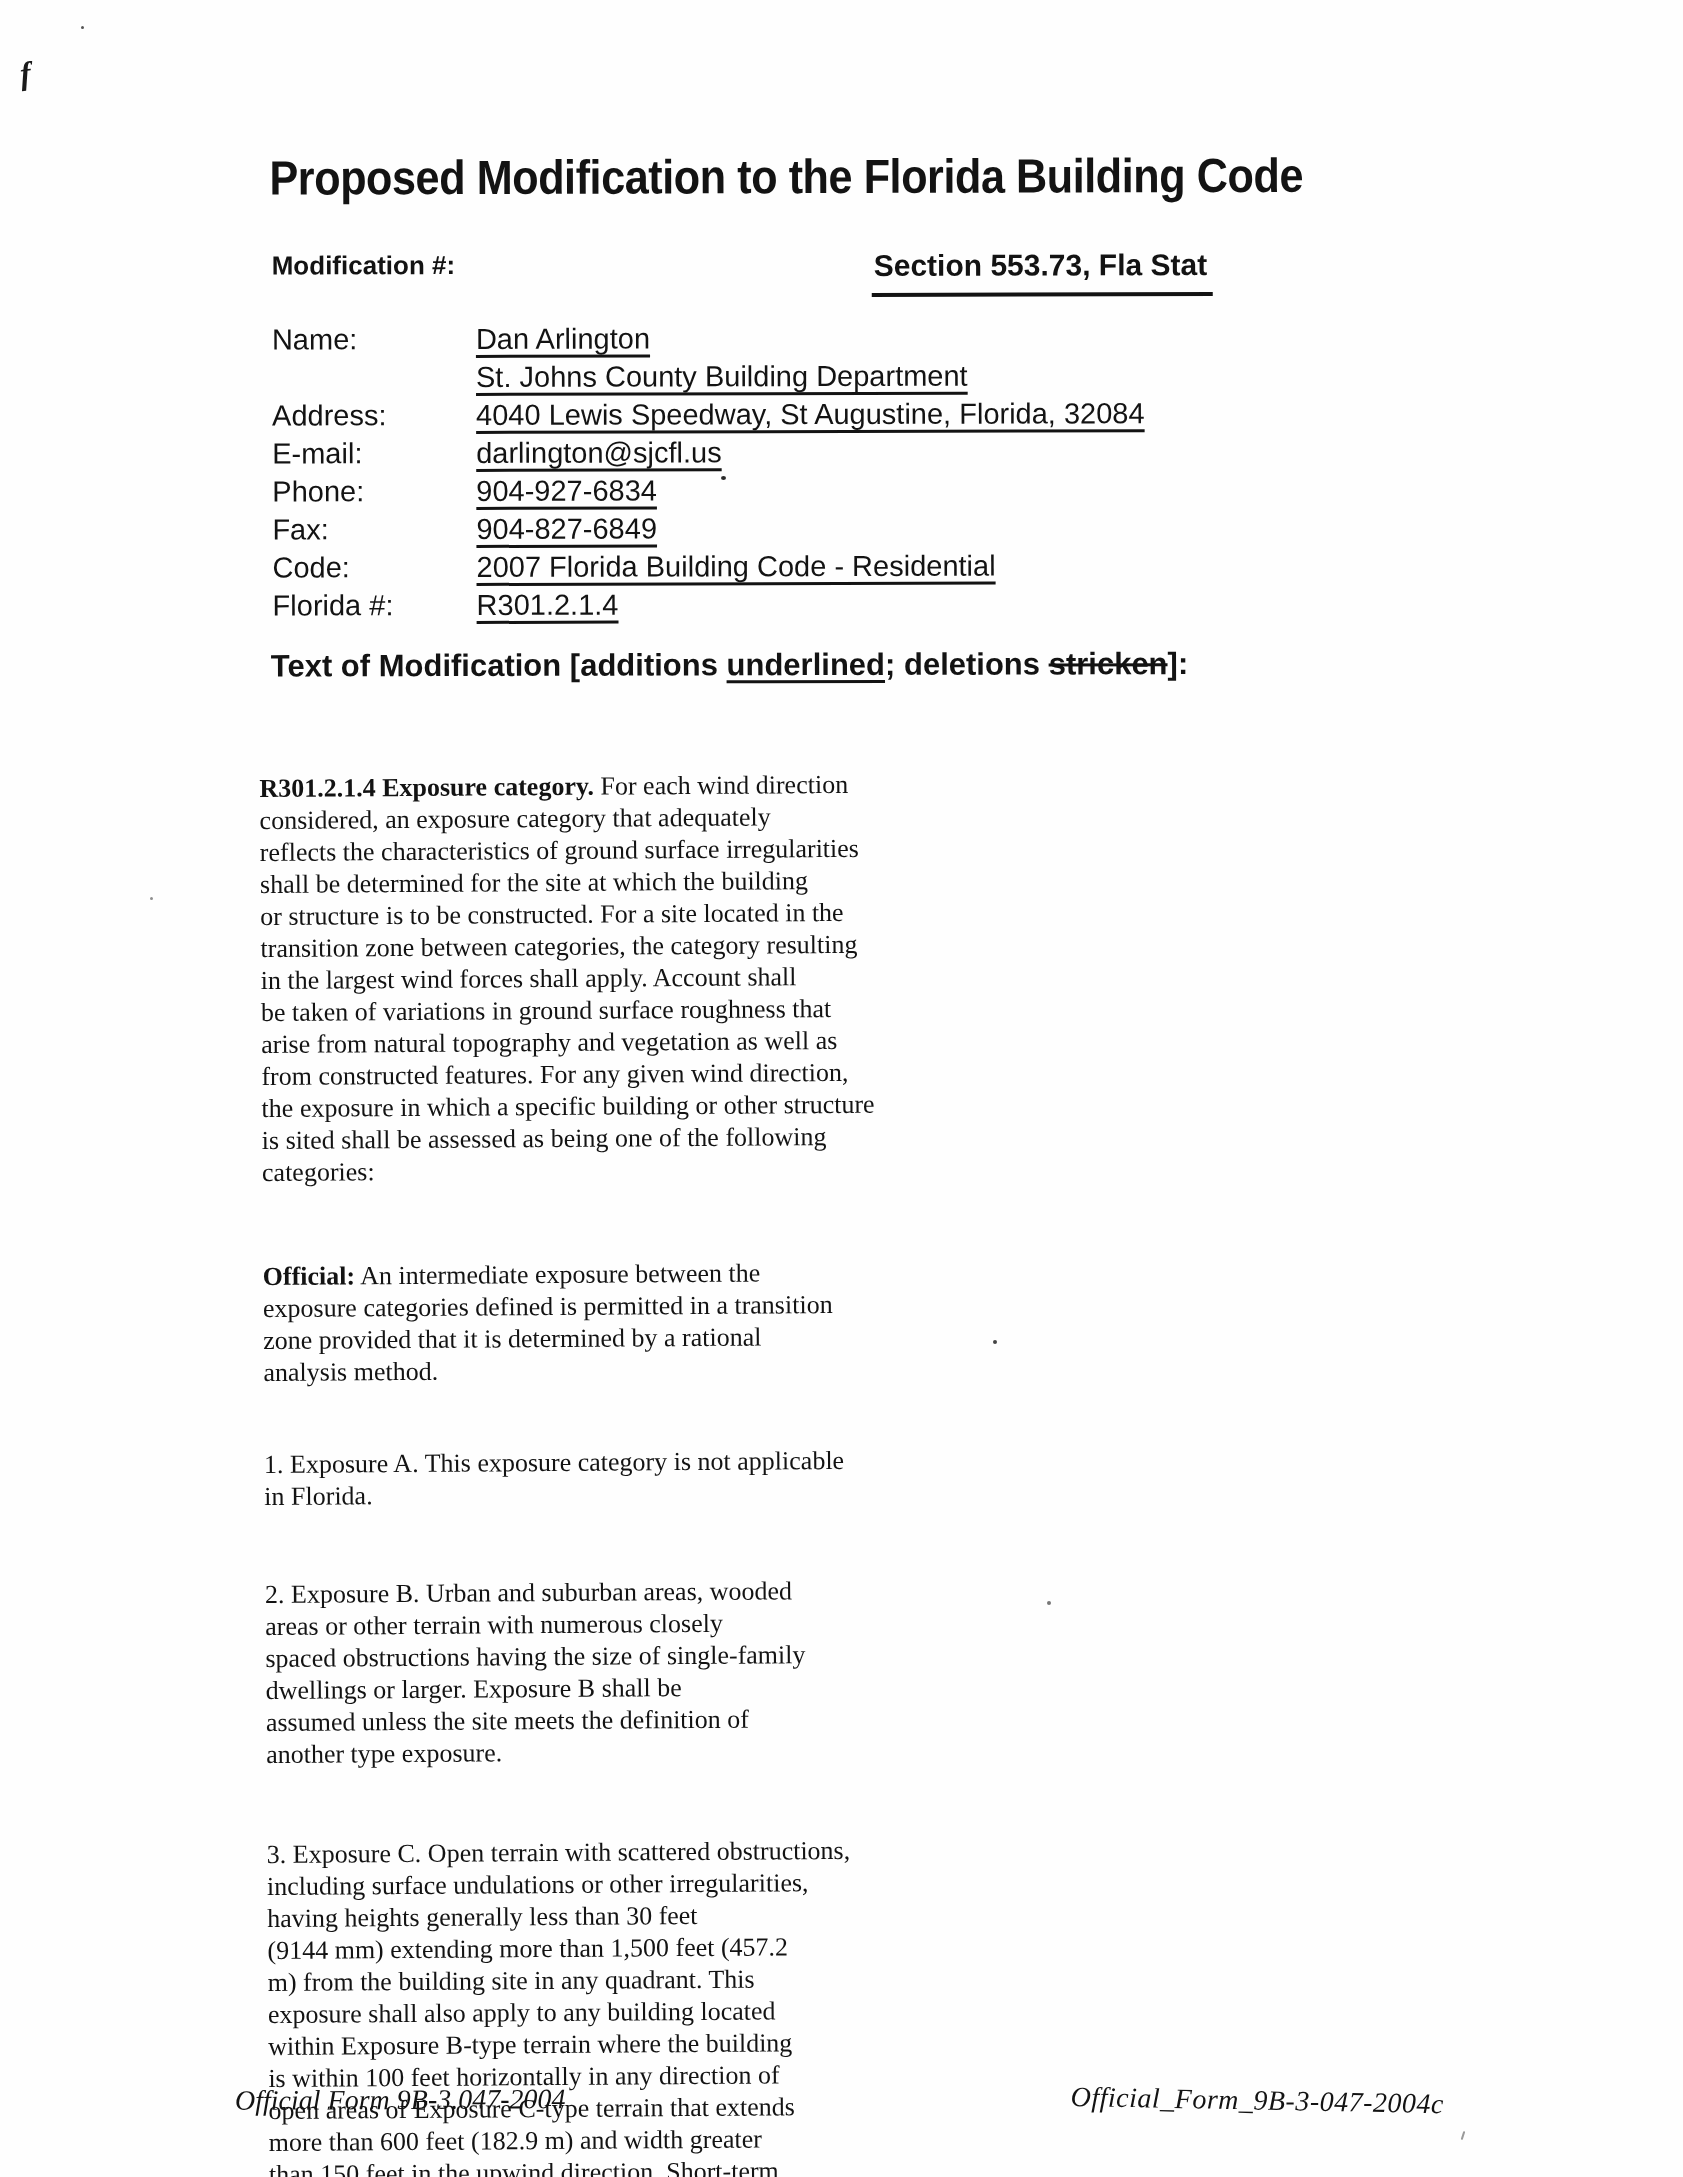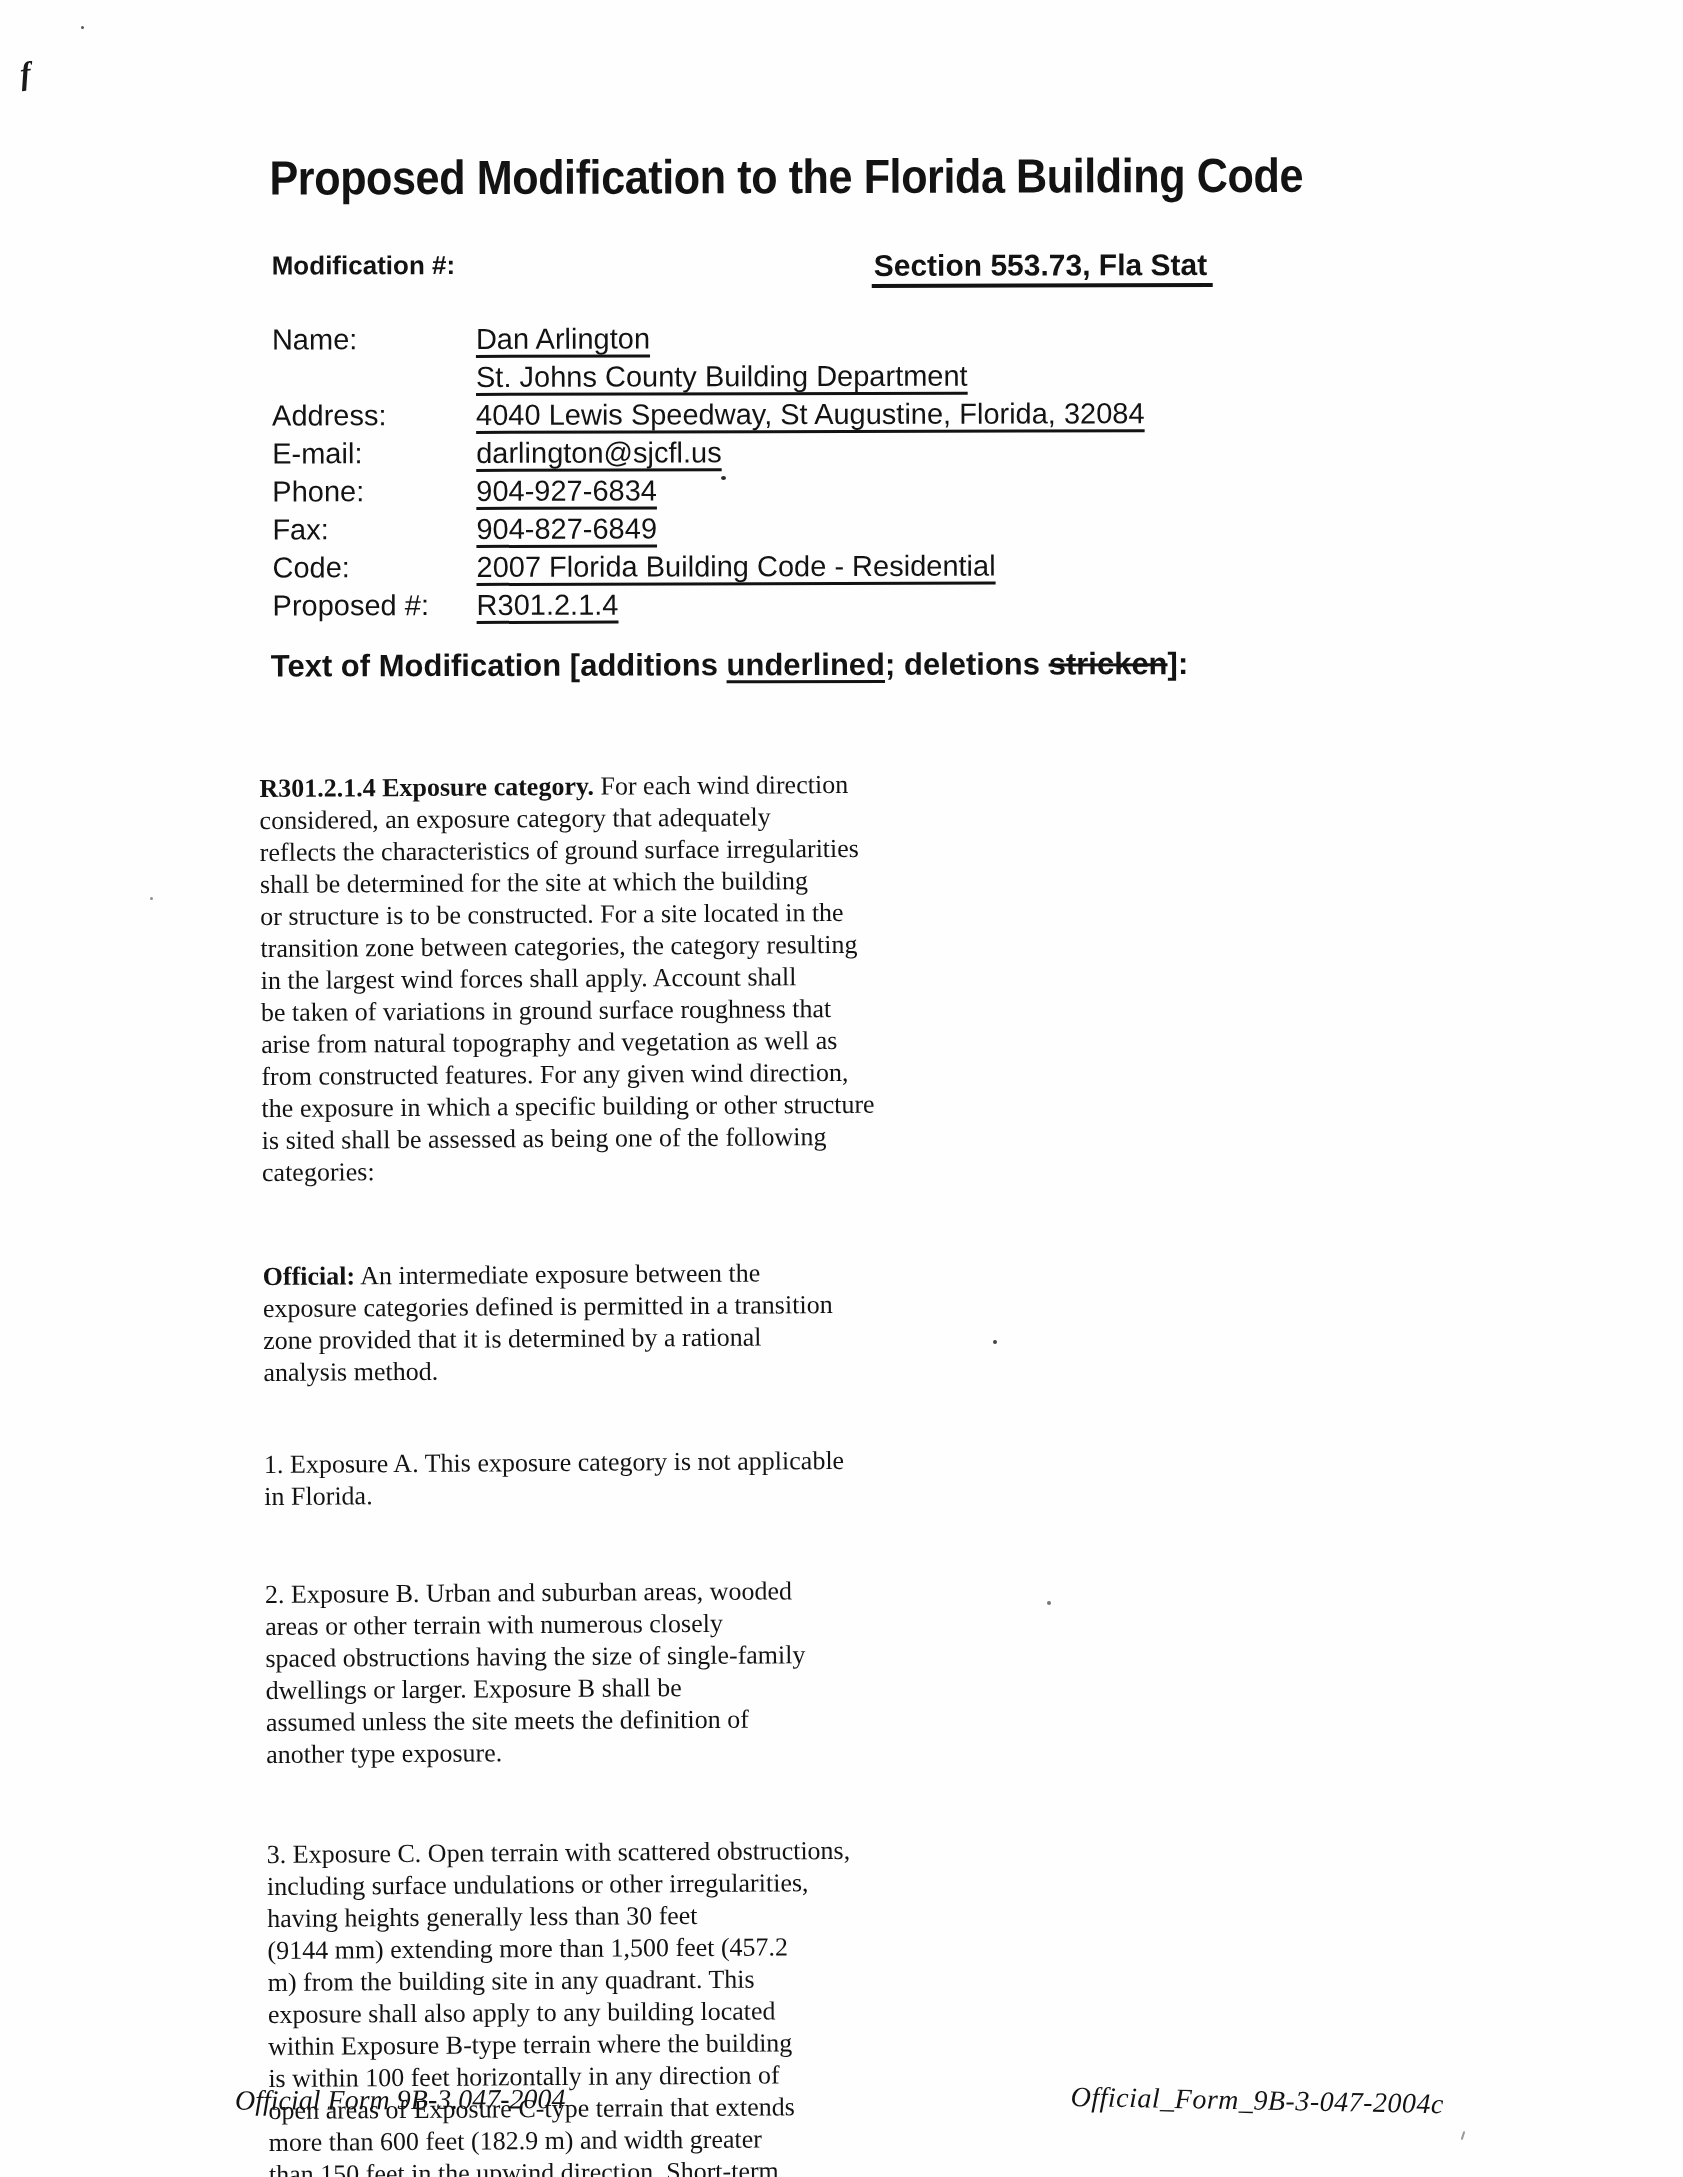--- a/index.html
+++ b/index.html
@@ -25,21 +25,21 @@
   }
 
   .mod-label {
     position: absolute; left: 271px; top: 249px;
     font-size: 26px; font-weight: 700; white-space: nowrap;
   }
   .section-ref {
     position: absolute; left: 871px; top: 249px;
     font-size: 30px; font-weight: 700; white-space: nowrap;
     border-bottom: 4px solid #131313;
-    padding: 0 6px 1px 2px;
+    padding: 0 6px 10px 2px;
   }
 
   .contact {
     position: absolute; left: 271px; top: 319px;
     font-size: 29px; line-height: 38px;
   }
   .crow { display: flex; align-items: flex-start; }
   .clabel { width: 204px; font-weight: 400; flex: none; }
   .cvalue { font-weight: 400; }
   .vline { display: block; }
@@ -154,21 +154,21 @@
             <span class="vline"><span>904-827-6849</span></span>
           </div>
       </div>
       <div class="crow">
         <div class="clabel">Code:</div>
         <div class="cvalue">
             <span class="vline"><span>2007 Florida Building Code - Residential</span></span>
           </div>
       </div>
       <div class="crow">
-        <div class="clabel">Proposed #:</div>
+        <div class="clabel">Florida #:</div>
         <div class="cvalue">
             <span class="vline"><span>R301.2.1.4</span></span>
           </div>
       </div>
     </div>
 
     <div class="tom-heading"><span>Text of Modification [additions </span><span class="uword">underlined</span><span>; deletions </span><span class="sword">stricken</span><span>]:</span></div>
   </div>
 
   <div class="body-text">

